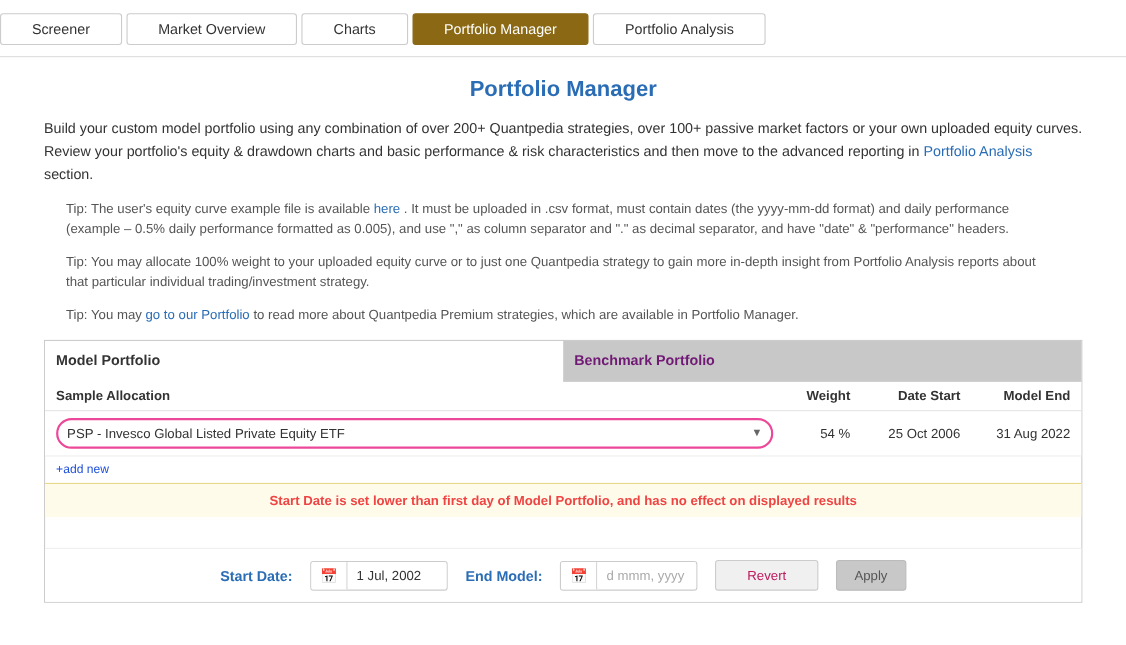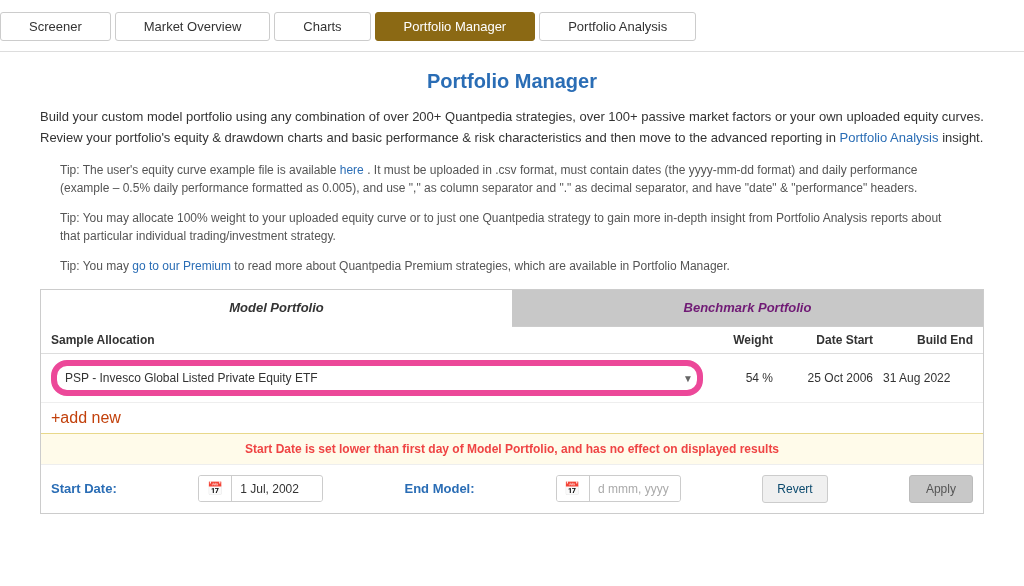--- a/index.html
+++ b/index.html
@@ -77,27 +77,25 @@
       border: 1px solid #ccc;
       margin-top: 14px;
     }
 
     .portfolio-tabs {
       display: flex;
     }
     .portfolio-tab {
       flex: 1;
       padding: 10px;
-      text-align: center;
       font-weight: bold;
       font-size: 13px;
       background: #f5f5f5;
       border-bottom: 1px solid #ccc;
       cursor: pointer;
-      font-style: italic;
     }
     .portfolio-tab.active {
       background: #fff;
       border-bottom: 2px solid #fff;
     }
     .portfolio-tab.inactive {
       background: #c8c8c8;
       color: #701a75;
     }
 
@@ -123,70 +121,71 @@
       border-bottom: 1px solid #eee;
       background: #fff;
     }
     .row-select-wrapper {
       flex: 1;
       position: relative;
     }
     .row-select-wrapper select {
       width: 100%;
       padding: 5px 24px 5px 8px;
-      border: 6px solid #ec4899;
+      border: 2px solid #ec4899;
       border-radius: 16px;
       appearance: none;
       font-size: 12px;
       color: #333;
       background: #fff;
       cursor: pointer;
       outline: none;
     }
     .select-arrow {
       position: absolute;
       right: 10px;
       top: 50%;
       transform: translateY(-50%);
       pointer-events: none;
       font-size: 10px;
       color: #666;
     }
     .row-weight { width: 80px; text-align: right; padding-right: 10px; font-size: 12px; }
     .row-date-start { width: 100px; text-align: right; padding-right: 10px; font-size: 12px; }
-    .row-date-end { width: 90px; font-size: 12px; }
+    .row-date-end { width: 90px; text-align: right; font-size: 12px; }
 
     .add-new {
       padding: 6px 10px;
-      color: #c2410c;
-      font-size: 16px;
+      color: #1d4ed8;
+      font-size: 11px;
       cursor: pointer;
       display: inline-block;
     }
 
     
     .warning-bar {
       background: #fffbea;
       border-top: 1px solid #e8d88a;
       padding: 8px 10px;
       text-align: center;
       font-size: 12px;
       color: #ef4444;
       font-weight: bold;
     }
 
     
     .date-controls {
       display: flex;
       align-items: center;
-      justify-content: space-between;
+      justify-content: center;
       gap: 16px;
       padding: 10px;
       background: #fff;
       border-top: 1px solid #eee;
+      margin-top: 28px;
     }
     .date-label {
       font-weight: bold;
       font-size: 13px;
       color: #2a6db5;
     }
     .date-input-wrapper {
       display: flex;
       align-items: center;
       border: 1px solid #ccc;
@@ -207,27 +206,27 @@
       font-size: 12px;
       width: 90px;
       color: #333;
       background: #fff;
     }
     .date-input::placeholder {
       color: #aaa;
     }
 
     .btn-revert {
-      padding: 6px 14px;
+      padding: 6px 28px;
       background: #f0f0f0;
       border: 1px solid #ccc;
       border-radius: 3px;
       cursor: pointer;
       font-size: 12px;
-      color: #0c4a6e;
+      color: #be185d;
     }
     .btn-apply {
       padding: 6px 16px;
       background: #c8c8c8;
       border: 1px solid #bbb;
       border-radius: 3px;
       cursor: pointer;
       font-size: 12px;
       color: #555;
     }
@@ -243,51 +242,51 @@
   <button class="nav-tab">Portfolio Analysis</button>
 </div>
 
 <div class="main-content">
 
   <h1 class="page-title">Portfolio Manager</h1>
 
   <p class="description">
     <span>Build your custom model portfolio using any combination of over 200+ Quantpedia strategies, over 100+ passive market factors or your own uploaded equity curves. Review your portfolio's equity &amp; drawdown charts and basic performance &amp; risk characteristics and then move to the advanced reporting in</span>
     <a href="#">Portfolio Analysis</a>
-    <span>insight.</span>
+    <span>section.</span>
   </p>
 
   <p class="tip">
     <span>Tip: The user's equity curve example file is available</span>
     <a href="#">here</a>
     <span>. It must be uploaded in .csv format, must contain dates (the yyyy-mm-dd format) and daily performance (example – 0.5% daily performance formatted as 0.005), and use "," as column separator and "." as decimal separator, and have "date" &amp; "performance" headers.</span>
   </p>
 
   <p class="tip">Tip: You may allocate 100% weight to your uploaded equity curve or to just one Quantpedia strategy to gain more in-depth insight from Portfolio Analysis reports about that particular individual trading/investment strategy.</p>
 
   <p class="tip">
     <span>Tip: You may</span>
-    <a href="#">go to our Premium</a>
+    <a href="#">go to our Portfolio</a>
     <span>to read more about Quantpedia Premium strategies, which are available in Portfolio Manager.</span>
   </p>
 
   <div class="portfolio-section">
 
     
     <div class="portfolio-tabs">
       <div class="portfolio-tab active">Model Portfolio</div>
       <div class="portfolio-tab inactive">Benchmark Portfolio</div>
     </div>
 
     
     <div class="table-header">
       <div class="col-name">Sample Allocation</div>
       <div class="col-weight">Weight</div>
       <div class="col-date-start">Date Start</div>
-      <div class="col-date-end">Build End</div>
+      <div class="col-date-end">Model End</div>
     </div>
 
     
     <div class="table-row">
       <div class="row-select-wrapper">
         <select>
           <option>PSP - Invesco Global Listed Private Equity ETF</option>
         </select>
         <span class="select-arrow">▼</span>
       </div>

